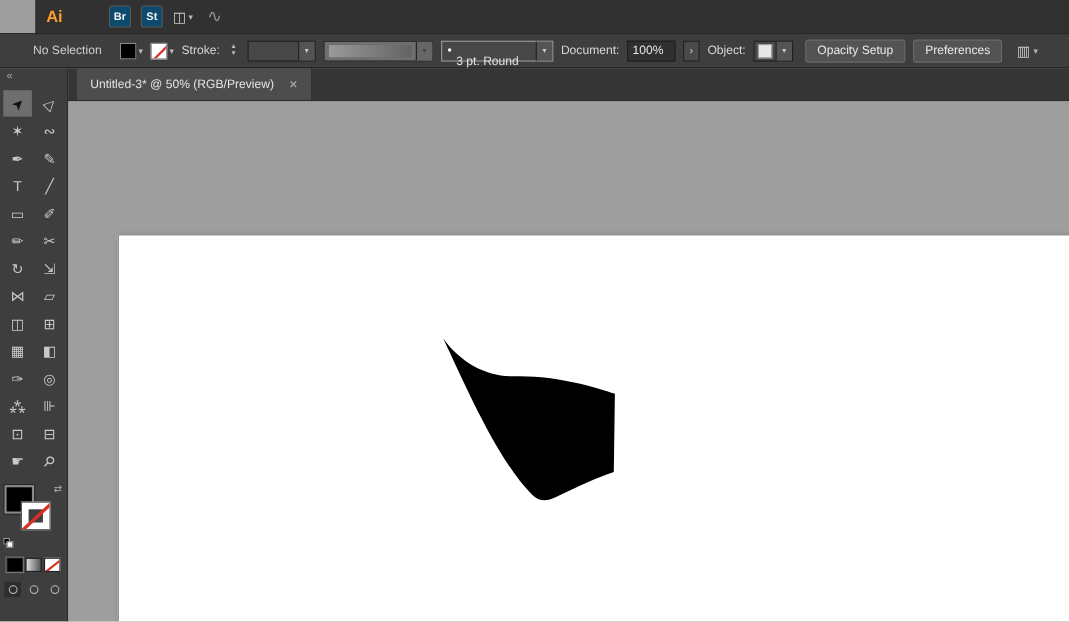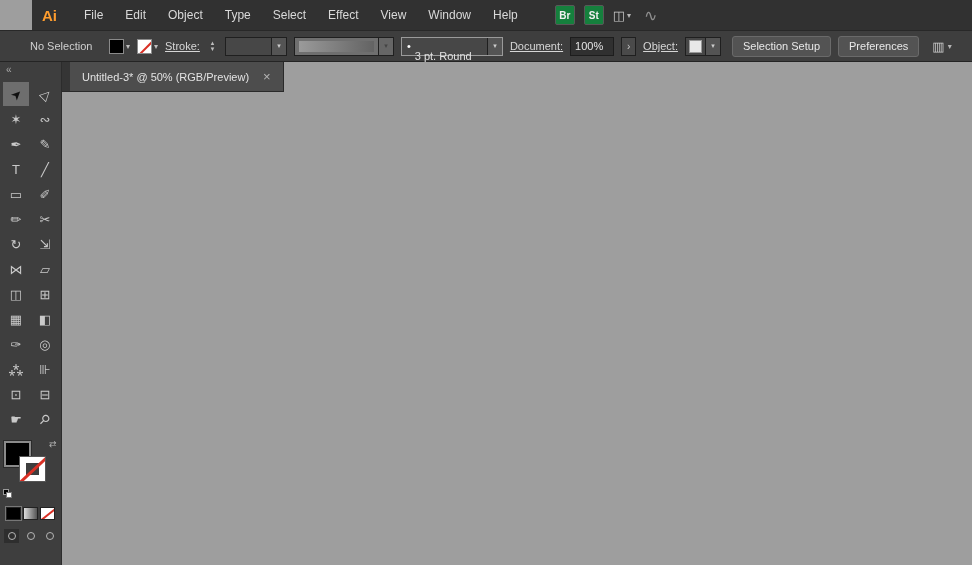--- a/index.html
+++ b/index.html
@@ -5,37 +5,37 @@
   * { margin:0; padding:0; box-sizing:border-box; }
   html,body { width:972px; height:565px; overflow:hidden; }
   body { font-family:"Liberation Sans", sans-serif; background:#9e9e9e; color:#d6d6d6; }
 
   
   .menubar { height:30px; background:#313131; display:flex; align-items:center; font-size:12px;margin-left:32px; }
   .logo { color:#ff9d2e; font-weight:bold; font-size:15px; padding:0 16px 0 10px; }
   .menu-items { display:flex; height:30px; }
   .menu-item { padding:0 11px; line-height:30px; color:#d9d9d9; cursor:default; }
   .menu-right { margin-left:26px; display:flex; align-items:center; gap:9px; }
-  .mini-app-btn { width:20px; height:20px; background:#15803d; border:1px solid #585858; color:#f0f0f0;
+  .mini-app-btn { width:20px; height:20px; background:#0c4a6e; border:1px solid #585858; color:#f0f0f0;
                   font-size:10px; font-weight:bold; display:flex; align-items:center; justify-content:center; border-radius:2px; }
   .ws-group { display:flex; align-items:center; gap:2px; color:#c9c9c9; }
   .ws-icon { font-size:13px; }
   .chev-sm { font-size:8px; color:#b5b5b5; }
   .sync { color:#8f8f8f; font-size:16px; margin-left:4px; }
 
   
   .controlbar { height:32px; background:#3e3e3e; border-top:1px solid #282828; border-bottom:1px solid #242424;
                 display:flex; align-items:center; padding:0 8px; gap:7px; font-size:11px; }
   .status { width:72px; color:#cfcfcf;margin-left:22px; }
   .swatch-combo { display:flex; align-items:center; gap:2px; }
   .swatch { width:15px; height:15px; border:1px solid #8a8a8a; position:relative; background:#000; }
   .none-swatch { background:#fff; overflow:hidden; }
   .none-swatch .slash { position:absolute; left:-3px; top:6px; width:24px; height:2px; background:#d93025; transform:rotate(-45deg); }
   .chev { font-size:8px; color:#bdbdbd; }
-  .link { text-decoration:underline; color:#d6d6d6; }
+  .link { color:#d6d6d6; }
   .stepper { display:flex; flex-direction:column; justify-content:center; width:11px; gap:1px; }
   .stepper span { font-size:6px; line-height:5px; color:#bdbdbd; text-align:center; cursor:pointer; }
   .combo { display:flex; align-items:center; height:19px; background:#474747; border:1px solid #1f1f1f; }
   .combo-text { flex:1; padding:0 4px; color:#e2e2e2; white-space:nowrap;margin-top:20px; }
   .combo-btn { width:15px; align-self:stretch; background:#545454; border-left:1px solid #1f1f1f;
                display:flex; align-items:center; justify-content:center; font-size:7px; color:#ccc; }
   .w-width { width:62px; }
   .profile { width:100px; background:#6f6f6f; }
   .profile .profile-bar { flex:1; height:11px; margin:0 4px; background:linear-gradient(to right,#9a9a9a,#636363); }
   .profile .combo-btn { background:#666; color:#444; }
@@ -81,46 +81,35 @@
   .cgn.gradient { background:linear-gradient(to right,#ddd,#555); }
   .cgn.none { background:#fff; }
   .cgn.none .slash { position:absolute; left:-4px; top:5px; width:24px; height:2px; background:#d93025; transform:rotate(-38deg); }
 
   .mode-row { display:flex; justify-content:center; gap:4px; margin-top:9px; }
   .mode-btn { width:15px; height:14px; display:flex; align-items:center; justify-content:center; cursor:pointer; }
   .mode-btn.selected { background:#2e2e2e; }
   .mode-dot { width:8px; height:8px; border:1px solid #b5b5b5; border-radius:50%; }
 
   
-  .workarea { flex:1; display:flex; flex-direction:row; }
+  .workarea { flex:1; display:flex; flex-direction:column; }
   .tabbar { height:30px; background:#353535; border-bottom:1px solid #2a2a2a; display:flex; align-items:stretch; padding-left:8px; }
   .tab { background:#4d4d4d; display:flex; align-items:center; padding:0 12px; gap:14px;
          font-size:11px; color:#e3e3e3; border-right:1px solid #292929; cursor:pointer; }
   .tab-close { color:#b5b5b5; font-size:13px; cursor:pointer; }
   .canvas { position:relative; height:473px; background:#9e9e9e; overflow:hidden; }
   .artboard { position:absolute; left:45px; top:121px; right:-6px; bottom:-6px; background:#fff;
               border:1px solid #787878; box-shadow:3px 3px 7px rgba(0,0,0,0.35); }
   .shape-layer { position:absolute; left:0; top:0; }
 </style>
 </head>
 <body>
 
 <div class="menubar">
   <span class="logo">Ai</span>
-  <div class="menu-items">
-      <div class="menu-item">File</div>
-      <div class="menu-item">Edit</div>
-      <div class="menu-item">Object</div>
-      <div class="menu-item">Type</div>
-      <div class="menu-item">Select</div>
-      <div class="menu-item">Effect</div>
-      <div class="menu-item">View</div>
-      <div class="menu-item">Window</div>
-      <div class="menu-item">Help</div>
-    </div>
   <div class="menu-right">
     <span class="mini-app-btn">Br</span>
     <span class="mini-app-btn">St</span>
     <span class="ws-group">
       <span class="ws-icon">◫</span>
       <span class="chev-sm">▾</span>
     </span>
     <span class="sync">∿</span>
   </div>
 </div>
@@ -164,21 +153,21 @@
   <span class="link">Document:</span>
   <input class="field" value="100%" style="">
   <span class="mini-btn">›</span>
 
   <span class="link">Object:</span>
   <div class="combo style-combo">
     <span class="style-swatch"></span>
     <span class="combo-btn">▾</span>
   </div>
 
-  <button class="btn">Selection Setup</button>
+  <button class="btn">Opacity Setup</button>
   <button class="btn">Preferences</button>
 
   <div class="arrange">
     <span class="arrange-glyph">▥</span>
     <span class="chev-sm">▾</span>
   </div>
 </div>
 
 <div class="main">
 

